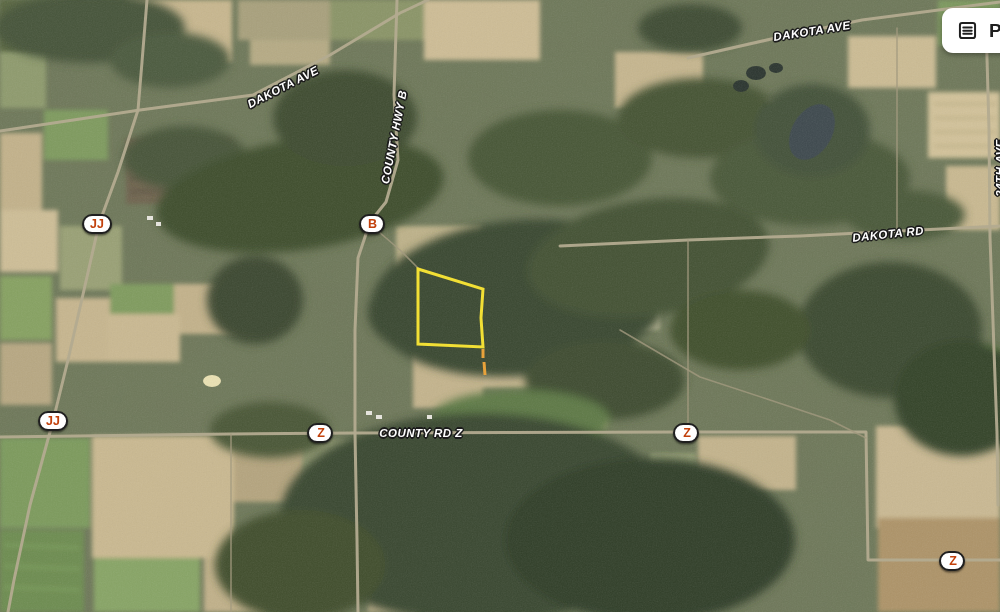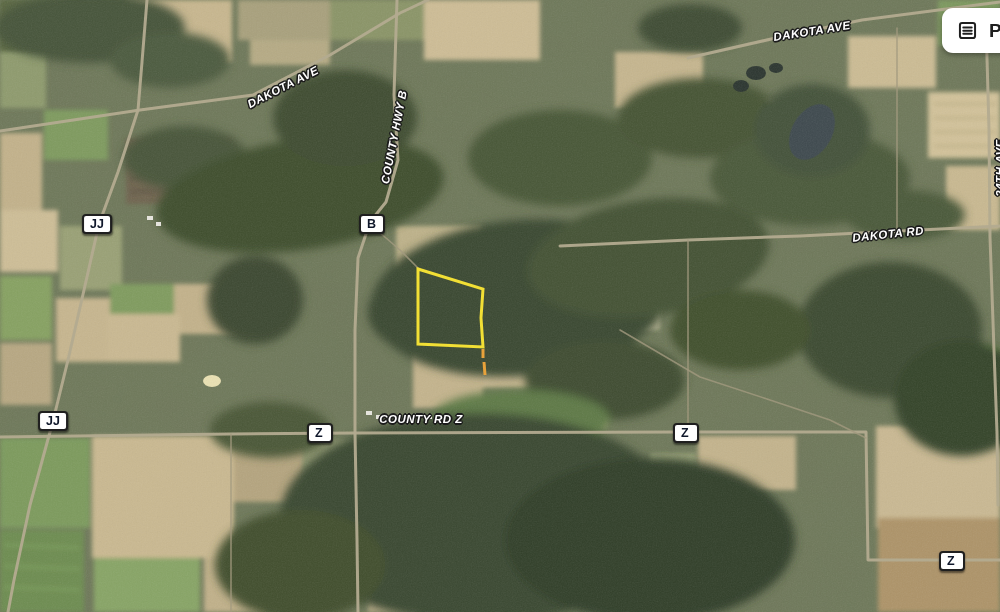--- a/index.html
+++ b/index.html
@@ -18,23 +18,23 @@
     letter-spacing:.45px;white-space:nowrap;
     text-shadow:
       -1px -1px 0 #1c1c1c, 1px -1px 0 #1c1c1c,
       -1px  1px 0 #1c1c1c, 1px  1px 0 #1c1c1c,
       -1.6px 0 0 #1c1c1c, 1.6px 0 0 #1c1c1c,
       0 -1.6px 0 #1c1c1c, 0 1.6px 0 #1c1c1c;
   }
   .route-badge{
     position:absolute;
     transform:translate(-50%,-50%);
-    background:#fff;color:#0f172a;
-    border:2px solid #1f1f1f;border-radius:4px;
-    padding:1px 6px;min-width:10px;text-align:left;
+    background:#fff;color:#c2410c;
+    border:2px solid #1f1f1f;border-radius:10px;
+    padding:1px 6px;min-width:10px;text-align:right;
     font:700 12.5px "Liberation Sans",sans-serif;
     box-shadow:0 1.5px 2px rgba(0,0,0,.5);
   }
   .report-button{
     position:absolute;left:942px;top:8px;width:120px;height:45px;
     background:#fff;border:none;border-radius:11px;
     box-shadow:0 2px 5px rgba(0,0,0,.35);
     display:flex;align-items:center;gap:11px;padding:0 0 0 15px;
     cursor:pointer;
   }
@@ -203,21 +203,21 @@
           <line x1="484" y1="362" x2="485" y2="375" stroke="#E8A23B" stroke-width="3"></line>
         </g>
     </svg>
   </div>
 
   <div class="overlay" id="labels-layer">
       <div class="road-label" style="left: 283px; top: 87px; --r: -27deg;">DAKOTA AVE</div>
       <div class="road-label" style="left: 394px; top: 137px; --r: -79deg;">COUNTY HWY B</div>
       <div class="road-label" style="left: 812px; top: 31px; --r: -9deg;">DAKOTA AVE</div>
       <div class="road-label" style="left: 888px; top: 234px; --r: -6deg;">DAKOTA RD</div>
-      <div class="road-label" style="left: 421px; top: 419px; --r: 0deg;">COUNTY RD Z</div>
+      <div class="road-label" style="left: 421px; top: 433px; --r: 0deg;">COUNTY RD Z</div>
       <div class="road-label" style="left: 1000px; top: 168px; --r: -90deg;">24TH AVE</div>
       <div class="route-badge" style="left: 97px; top: 224px;">JJ</div>
       <div class="route-badge" style="left: 372px; top: 224px;">B</div>
       <div class="route-badge" style="left: 53px; top: 421px;">JJ</div>
       <div class="route-badge" style="left: 320px; top: 433px;">Z</div>
       <div class="route-badge" style="left: 686px; top: 433px;">Z</div>
       <div class="route-badge" style="left: 952px; top: 561px;">Z</div>
     </div>
 
   <button class="report-button">

